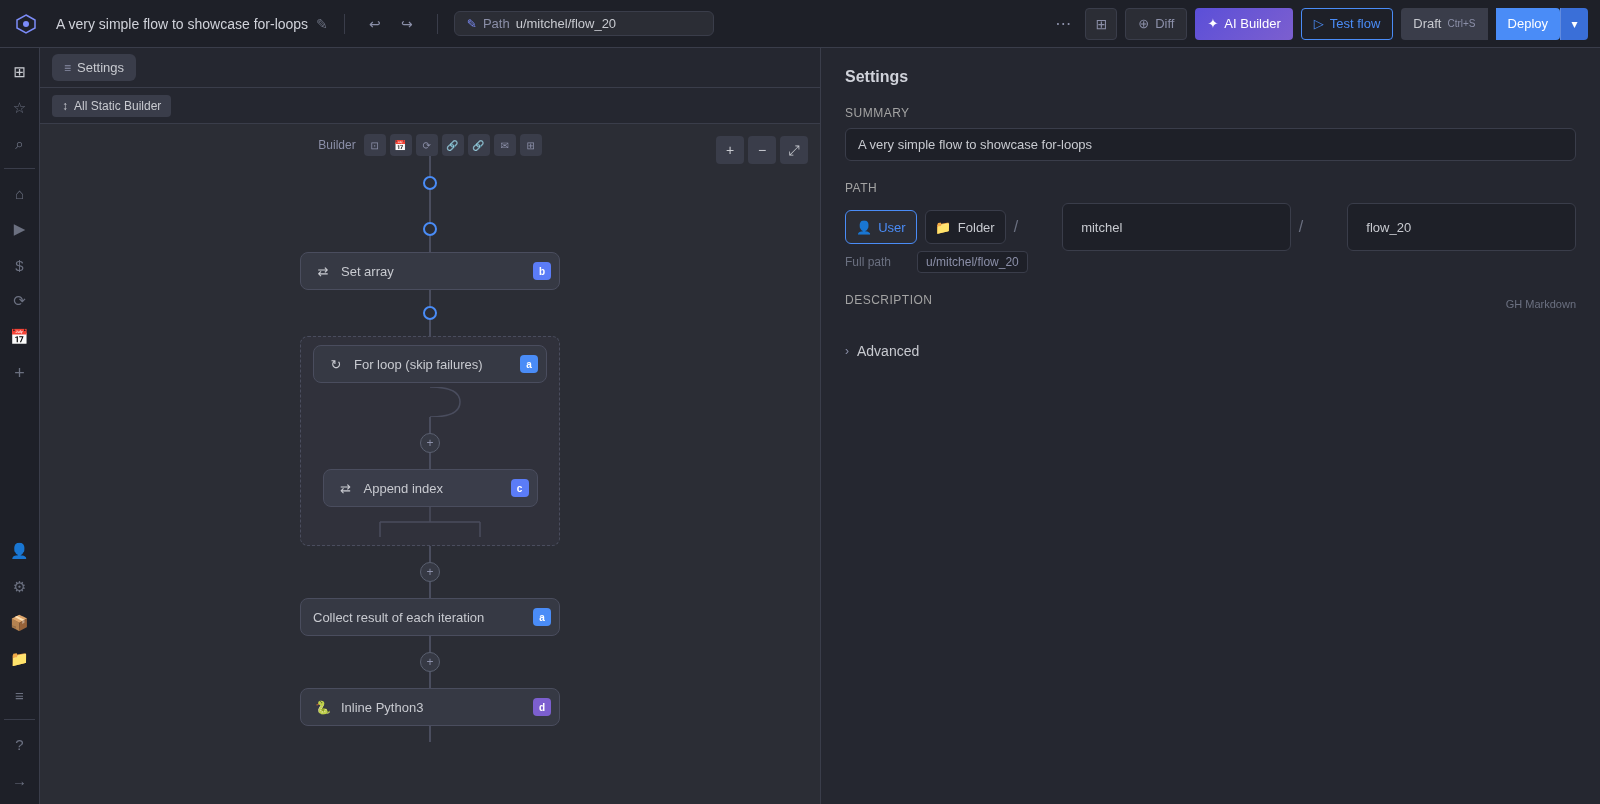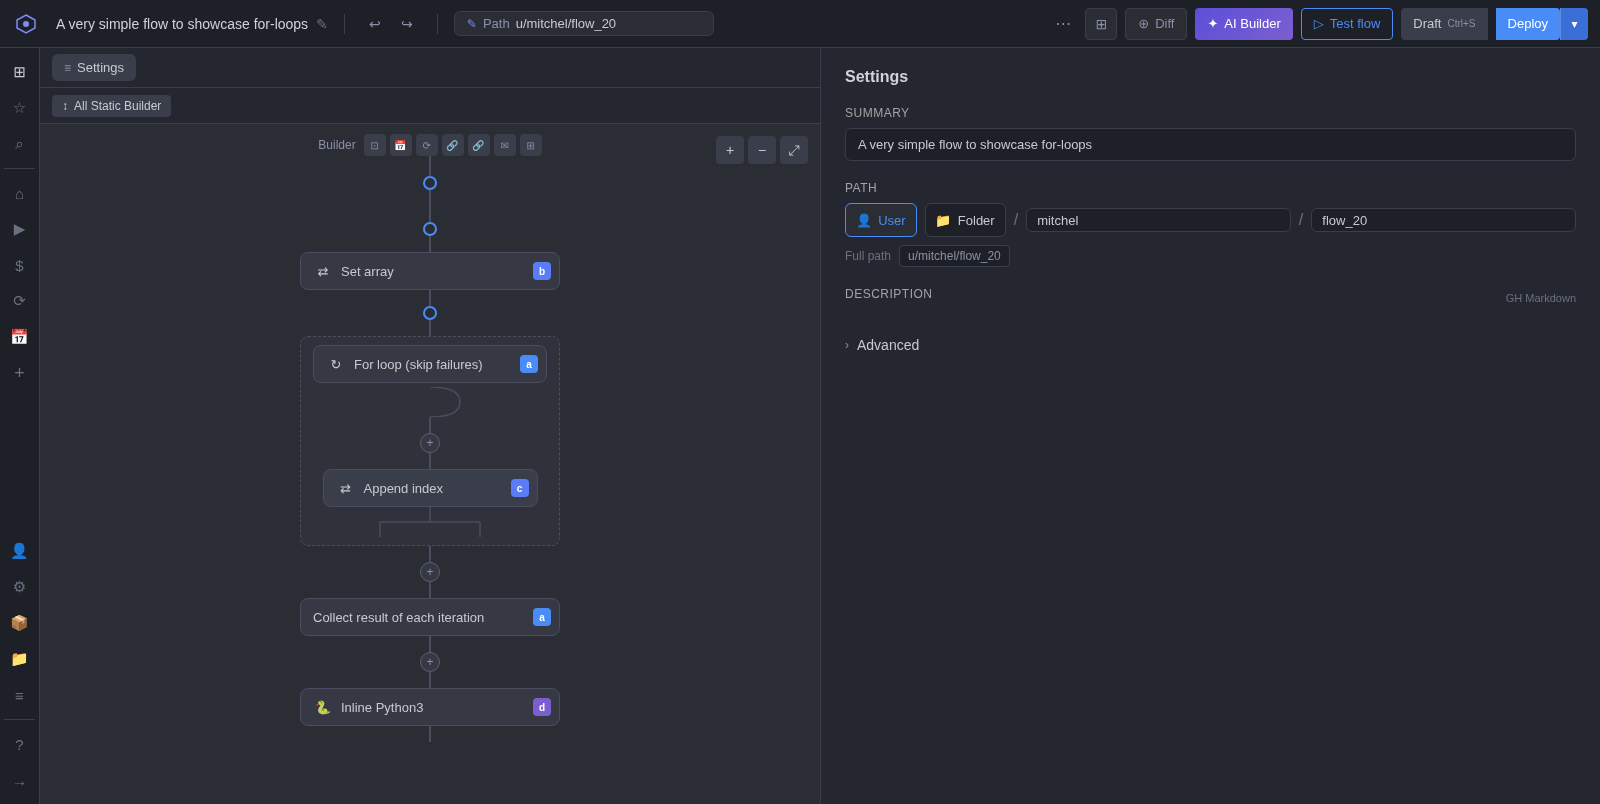--- a/index.html
+++ b/index.html
@@ -493,35 +493,36 @@
       align-items: center;
       gap: 6px;
       padding: 0 10px;
       font-size: 13px;
       white-space: nowrap;
     }
     .path-btn.active { background: #2b2d35; border-color: #4a8cf7; color: #4a8cf7; }
     .path-separator { color: #6b7080; font-size: 16px; }
     .path-input {
       flex: 1;
-      height: 24px;
+      height: 48px;
       background: #1e2028;
       border: 1px solid #3a3d4a;
       border-radius: 6px;
-      padding: 0 10px;
+      padding: 0 18px;
       color: #c8cad0;
       font-size: 13px;
       outline: none;
+      margin-left: 36px;
     }
 
     .full-path-row {
       display: flex;
       align-items: center;
-      gap: 8px;
-      margin-top: 8px;
+      gap: 26px;
+      margin-top: 0;
     }
     .full-path-label {
       font-size: 12px;
       color: #6b7080;
     }
     .full-path-value {
       background: #1e2028;
       border: 1px solid #3a3d4a;
       border-radius: 4px;
       padding: 3px 8px;

